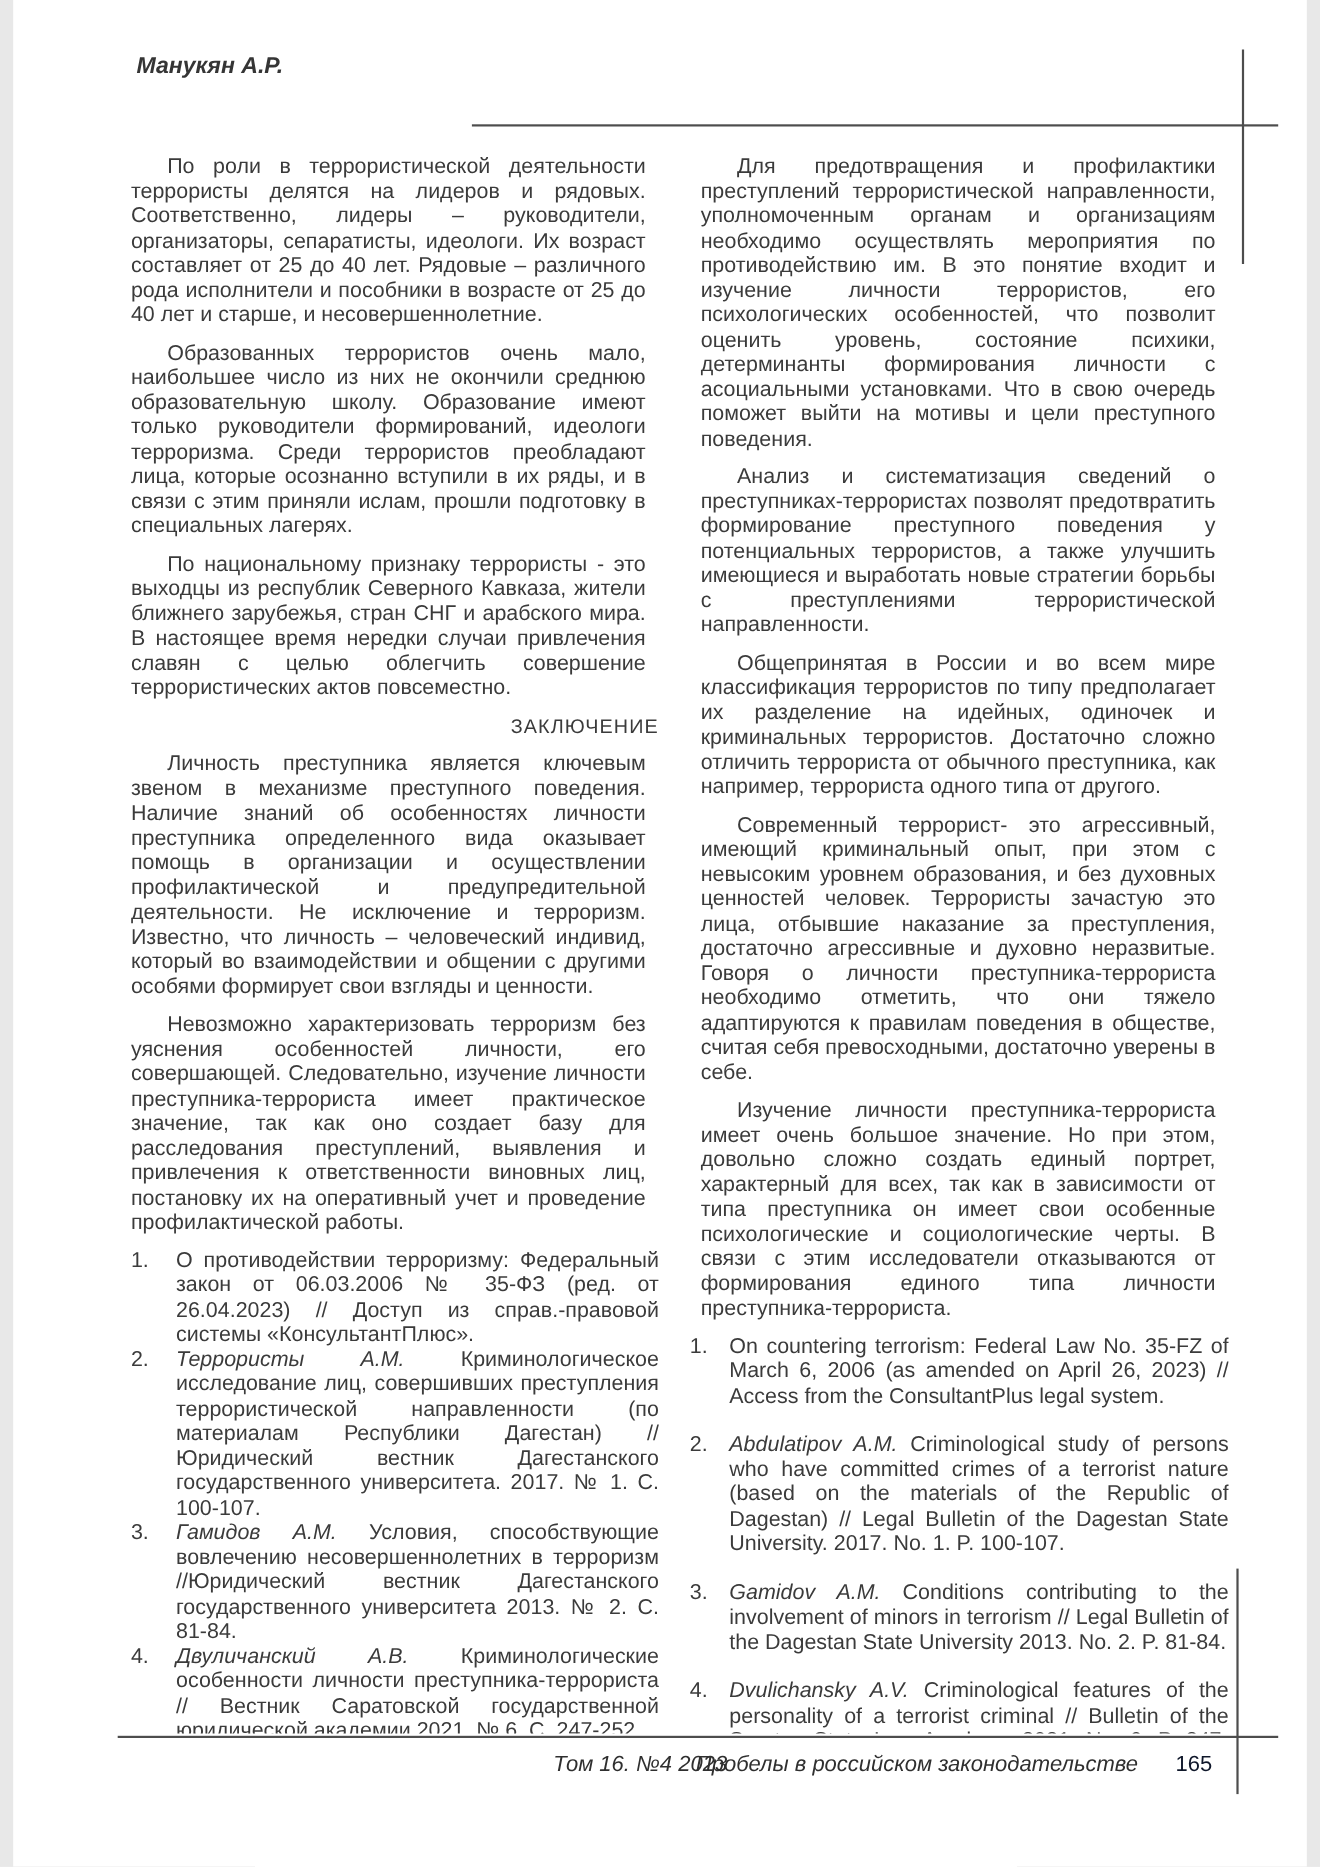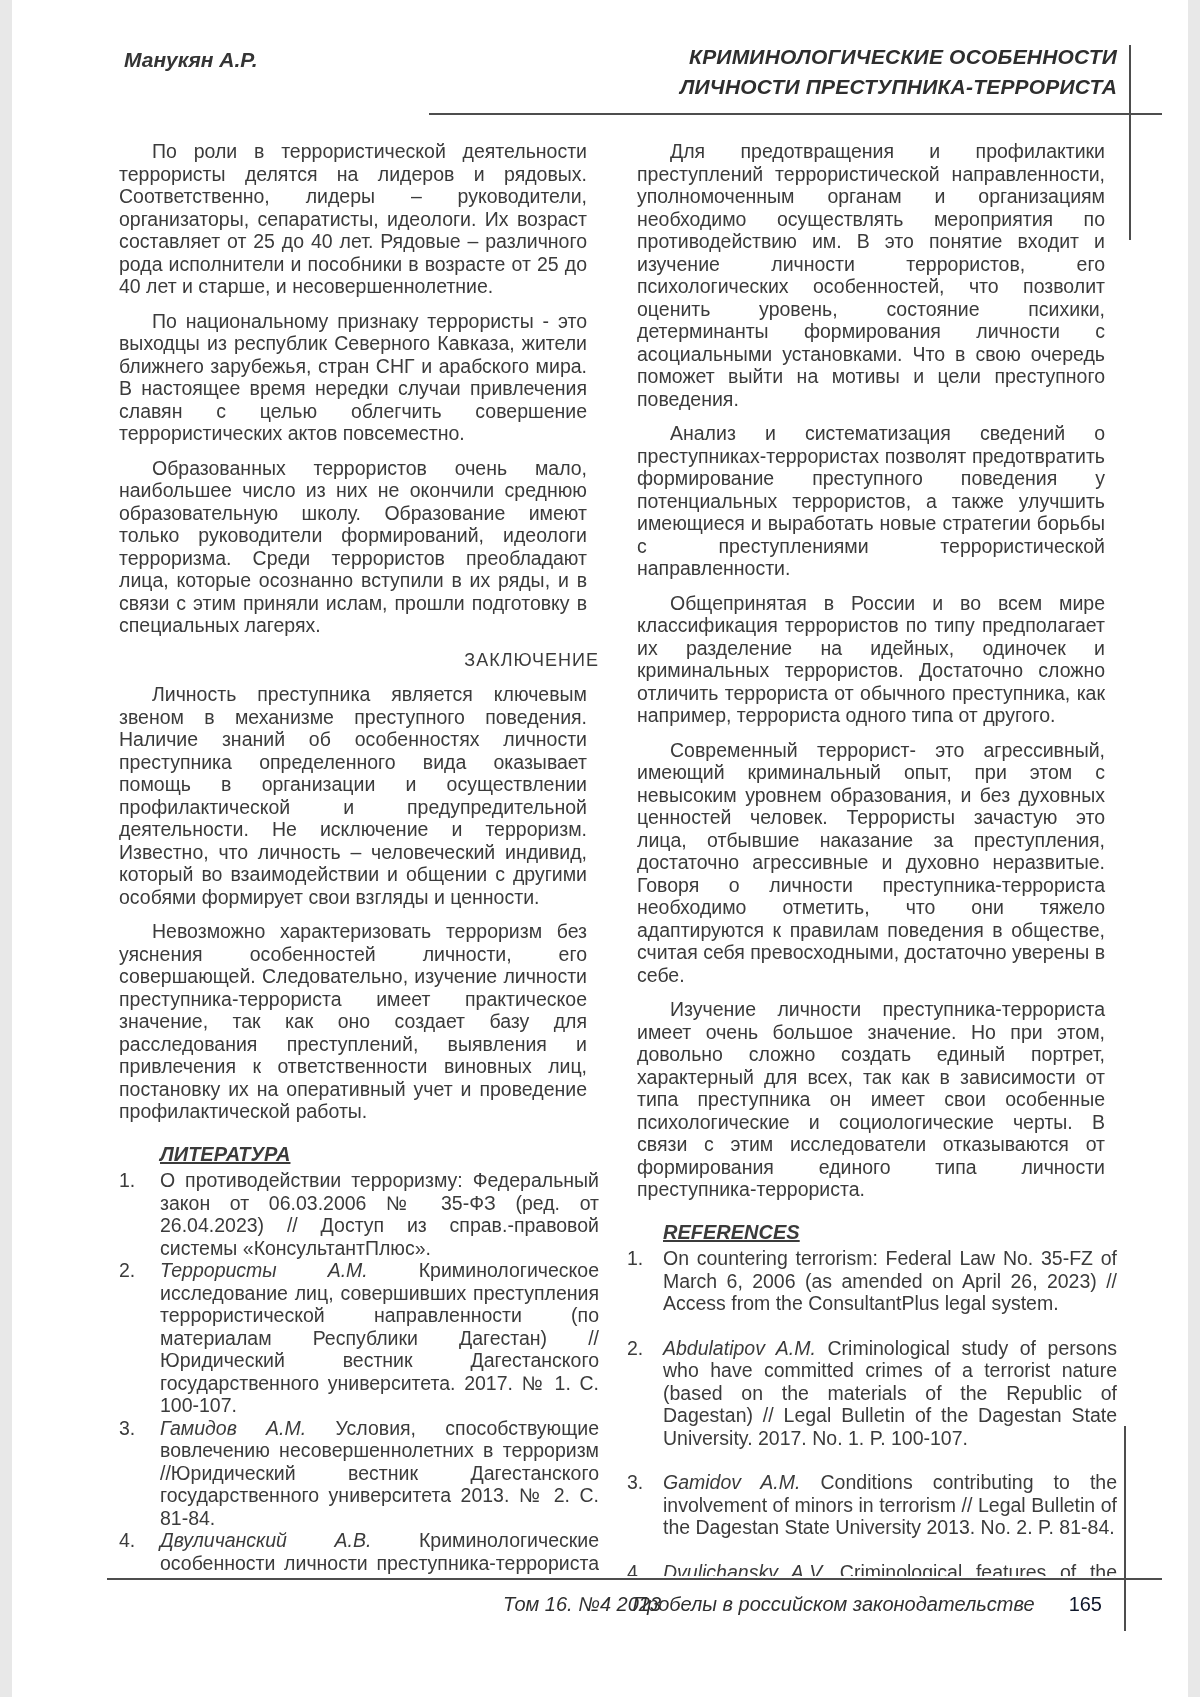--- a/index.html
+++ b/index.html
@@ -60,38 +60,33 @@
     display:flex;justify-content:flex-end;align-items:baseline;gap:34px;
   }
   .ftr-page{font-style:normal;color:#0f172a;}
 </style>
 </head>
 <body>
 
 <div class="page">
 
   <div class="hdr-author">Манукян А.Р.</div>
-  <div class="hdr-title">
-    <div>КРИМИНОЛОГИЧЕСКИЕ ОСОБЕННОСТИ</div>
-    <div>ЛИЧНОСТИ ПРЕСТУПНИКА-ТЕРРОРИСТА</div>
-  </div>
   <div class="rule hdr-rule"></div>
   <div class="rule vrule-top"></div>
 
   <div class="col col-left">
     <p class="body-par">По роли в террористической деятельности террористы делятся на лидеров и рядовых. Соответственно, лидеры – руководители, организаторы, сепаратисты, идеологи. Их возраст составляет от 25 до 40 лет. Рядовые – различного рода исполнители и пособники в возрасте от 25 до 40 лет и старше, и несовершеннолетние.</p>
+    <p class="body-par">Образованных террористов очень мало, наибольшее число из них не окончили среднюю образовательную школу. Образование имеют только руководители формирований, идеологи терроризма. Среди террористов преобладают лица, которые осознанно вступили в их ряды, и в связи с этим приняли ислам, прошли подготовку в специальных лагерях.</p>
     <p class="body-par">По национальному признаку террористы - это выходцы из республик Северного Кавказа, жители ближнего зарубежья, стран СНГ и арабского мира. В настоящее время нередки случаи привлечения славян с целью облегчить совершение террористических актов повсеместно.</p>
-    <p class="body-par">Образованных террористов очень мало, наибольшее число из них не окончили среднюю образовательную школу. Образование имеют только руководители формирований, идеологи терроризма. Среди террористов преобладают лица, которые осознанно вступили в их ряды, и в связи с этим приняли ислам, прошли подготовку в специальных лагерях.</p>
 
     <h2 class="concl-h">ЗАКЛЮЧЕНИЕ</h2>
 
     <p class="body-par">Личность преступника является ключевым звеном в механизме преступного поведения. Наличие знаний об особенностях личности преступника определенного вида оказывает помощь в организации и осуществлении профилактической и предупредительной деятельности. Не исключение и терроризм. Известно, что личность – человеческий индивид, который во взаимодействии и общении с другими особями формирует свои взгляды и ценности.</p>
     <p class="body-par">Невозможно характеризовать терроризм без уяснения особенностей личности, его совершающей. Следовательно, изучение личности преступника-террориста имеет практическое значение, так как оно создает базу для расследования преступлений, выявления и привлечения к ответственности виновных лиц, постановку их на оперативный учет и проведение профилактической работы.</p>
 
-    <h3 class="list-h">ЛИТЕРАТУРА</h3>
     <div class="lit-list">
       <div class="list-item">
         <span class="num">1.</span><span>О противодействии терроризму: Федеральный закон от 06.03.2006 № 35-ФЗ (ред. от 26.04.2023) // Доступ из справ.-правовой системы «КонсультантПлюс».</span>
       </div>
       <div class="list-item">
         <span class="num">2.</span><i>Террористы А.М.</i> <span>Криминологическое исследование лиц, совершивших преступления террористической направленности (по материалам Республики Дагестан) // Юридический вестник Дагестанского государственного университета. 2017. № 1. С. 100-107.</span>
       </div>
       <div class="list-item">
         <span class="num">3.</span><i>Гамидов А.М.</i> <span>Условия, способствующие вовлечению несовершеннолетних в терроризм //Юридический вестник Дагестанского государственного университета 2013. № 2. С. 81-84.</span>
       </div>
@@ -105,21 +100,20 @@
     </div>
   </div>
 
   <div class="col col-right">
     <p class="body-par">Для предотвращения и профилактики преступлений террористической направленности, уполномоченным органам и организациям необходимо осуществлять мероприятия по противодействию им. В это понятие входит и изучение личности террористов, его психологических особенностей, что позволит оценить уровень, состояние психики, детерминанты формирования личности с асоциальными установками. Что в свою очередь поможет выйти на мотивы и цели преступного поведения.</p>
     <p class="body-par">Анализ и систематизация сведений о преступниках-террористах позволят предотвратить формирование преступного поведения у потенциальных террористов, а также улучшить имеющиеся и выработать новые стратегии борьбы с преступлениями террористической направленности.</p>
     <p class="body-par">Общепринятая в России и во всем мире классификация террористов по типу предполагает их разделение на идейных, одиночек и криминальных террористов. Достаточно сложно отличить террориста от обычного преступника, как например, террориста одного типа от другого.</p>
     <p class="body-par">Современный террорист- это агрессивный, имеющий криминальный опыт, при этом с невысоким уровнем образования, и без духовных ценностей человек. Террористы зачастую это лица, отбывшие наказание за преступления, достаточно агрессивные и духовно неразвитые. Говоря о личности преступника-террориста необходимо отметить, что они тяжело адаптируются к правилам поведения в обществе, считая себя превосходными, достаточно уверены в себе.</p>
     <p class="body-par">Изучение личности преступника-террориста имеет очень большое значение. Но при этом, довольно сложно создать единый портрет, характерный для всех, так как в зависимости от типа преступника он имеет свои особенные психологические и социологические черты. В связи с этим исследователи отказываются от формирования единого типа личности преступника-террориста.</p>
 
-    <h3 class="list-h">REFERENCES</h3>
     <div class="lit-list">
       <div class="list-item">
         <span class="num">1.</span><span>On countering terrorism: Federal Law No. 35-FZ of March 6, 2006 (as amended on April 26, 2023) // Access from the ConsultantPlus legal system.</span>
       </div>
       <div class="list-item">
         <span class="num">2.</span><i>Abdulatipov A.M.</i> <span>Criminological study of persons who have committed crimes of a terrorist nature (based on the materials of the Republic of Dagestan) // Legal Bulletin of the Dagestan State University. 2017. No. 1. P. 100-107.</span>
       </div>
       <div class="list-item">
         <span class="num">3.</span><i>Gamidov A.M.</i> <span>Conditions contributing to the involvement of minors in terrorism // Legal Bulletin of the Dagestan State University 2013. No. 2. P. 81-84.</span>
       </div>

